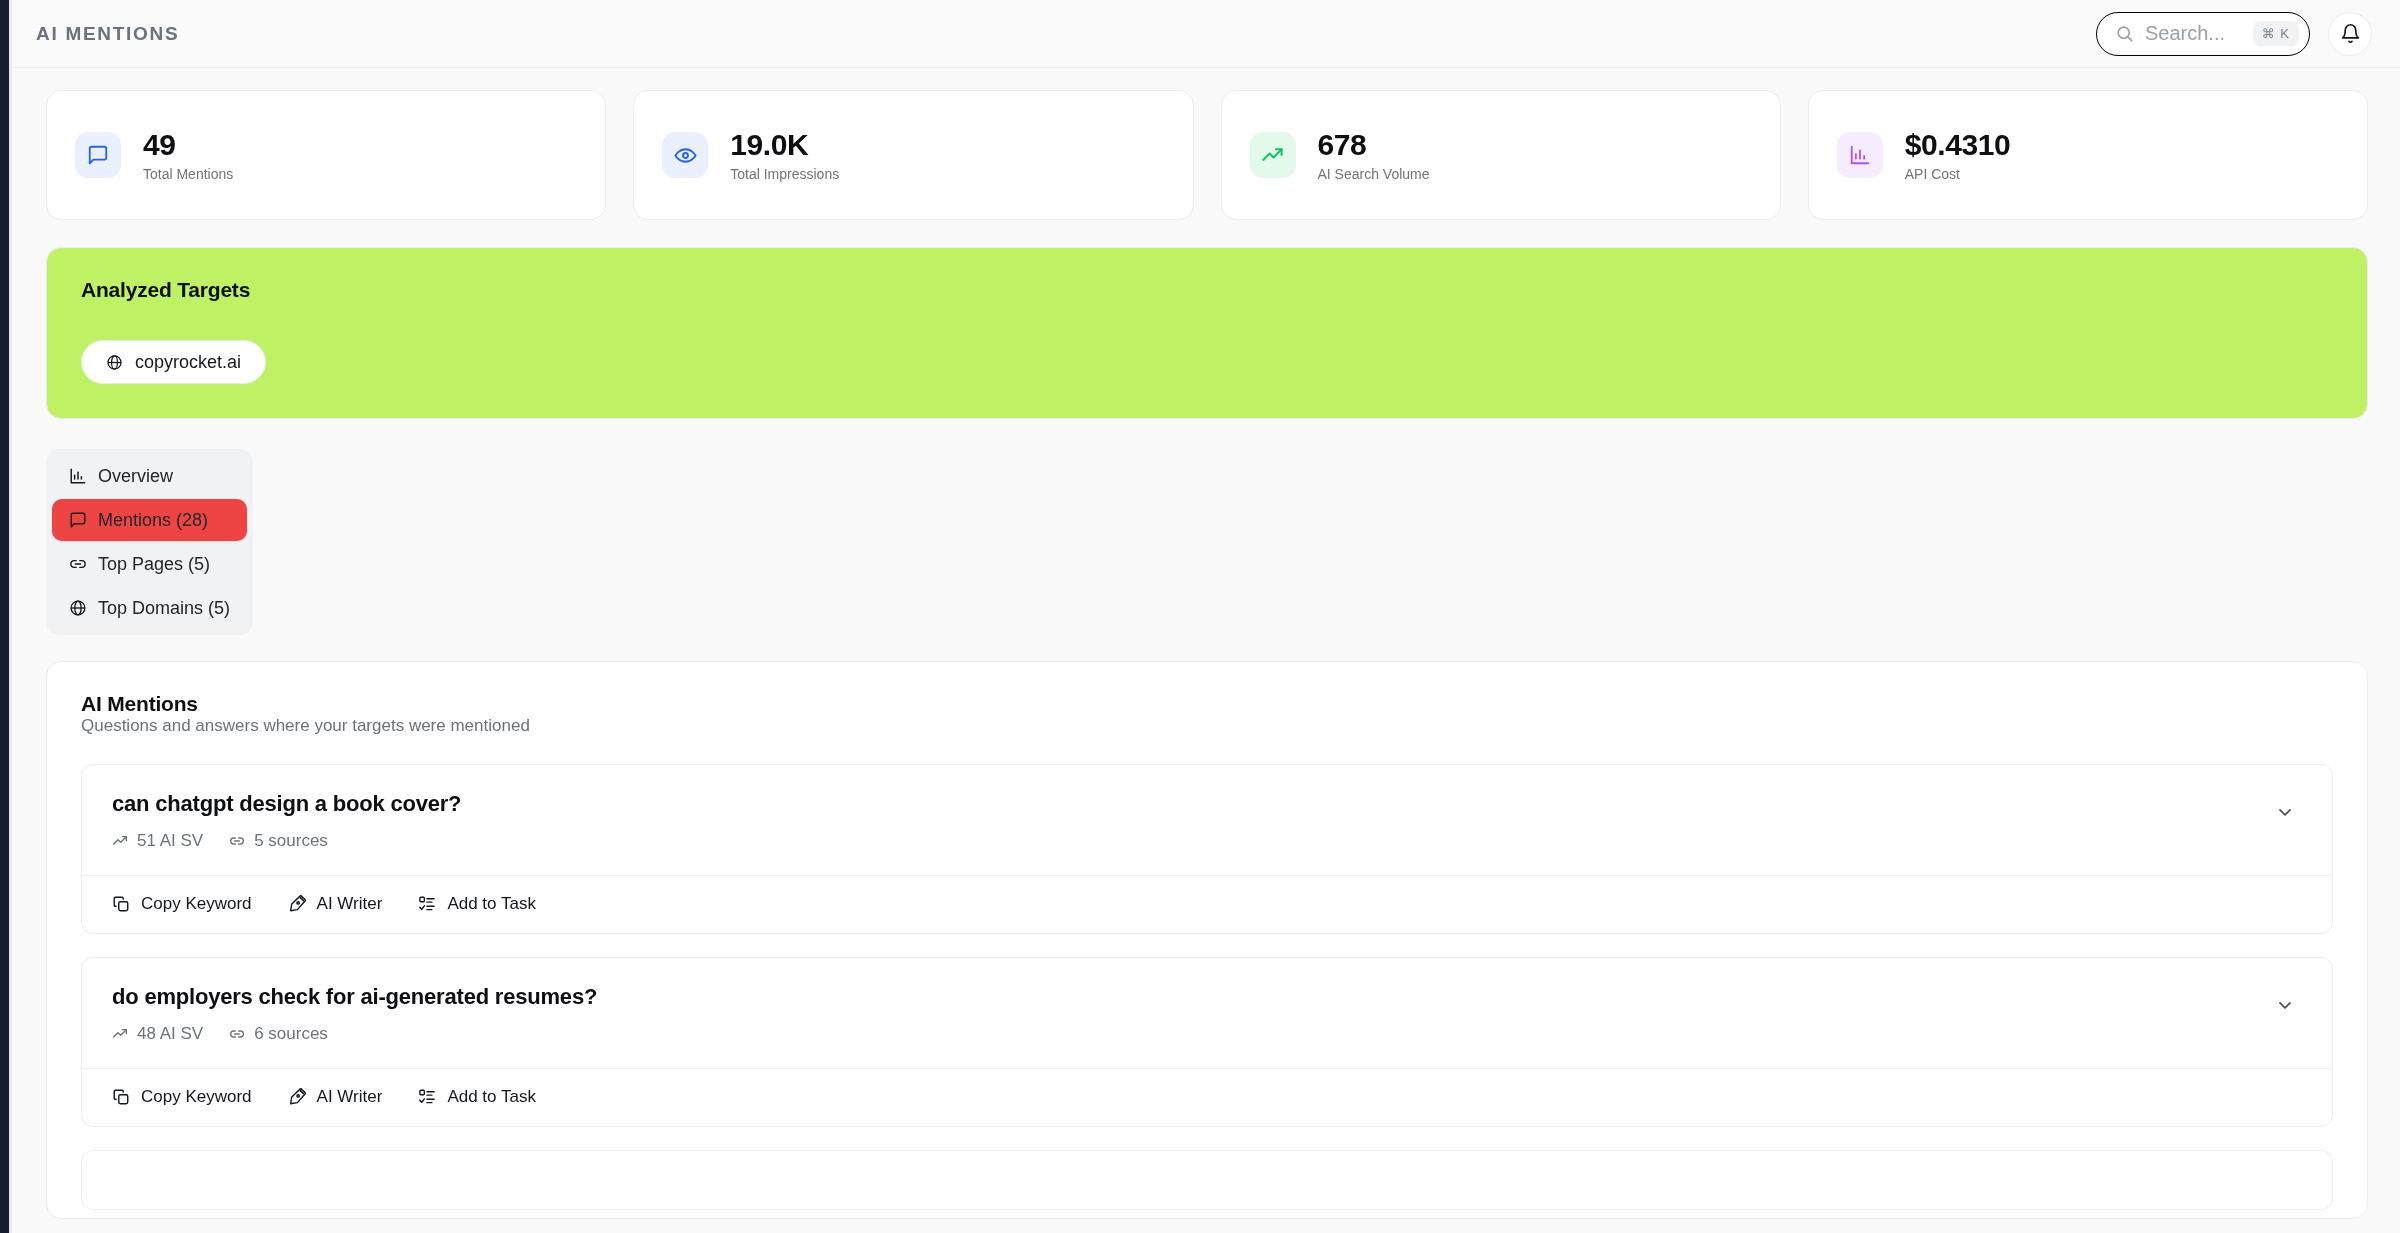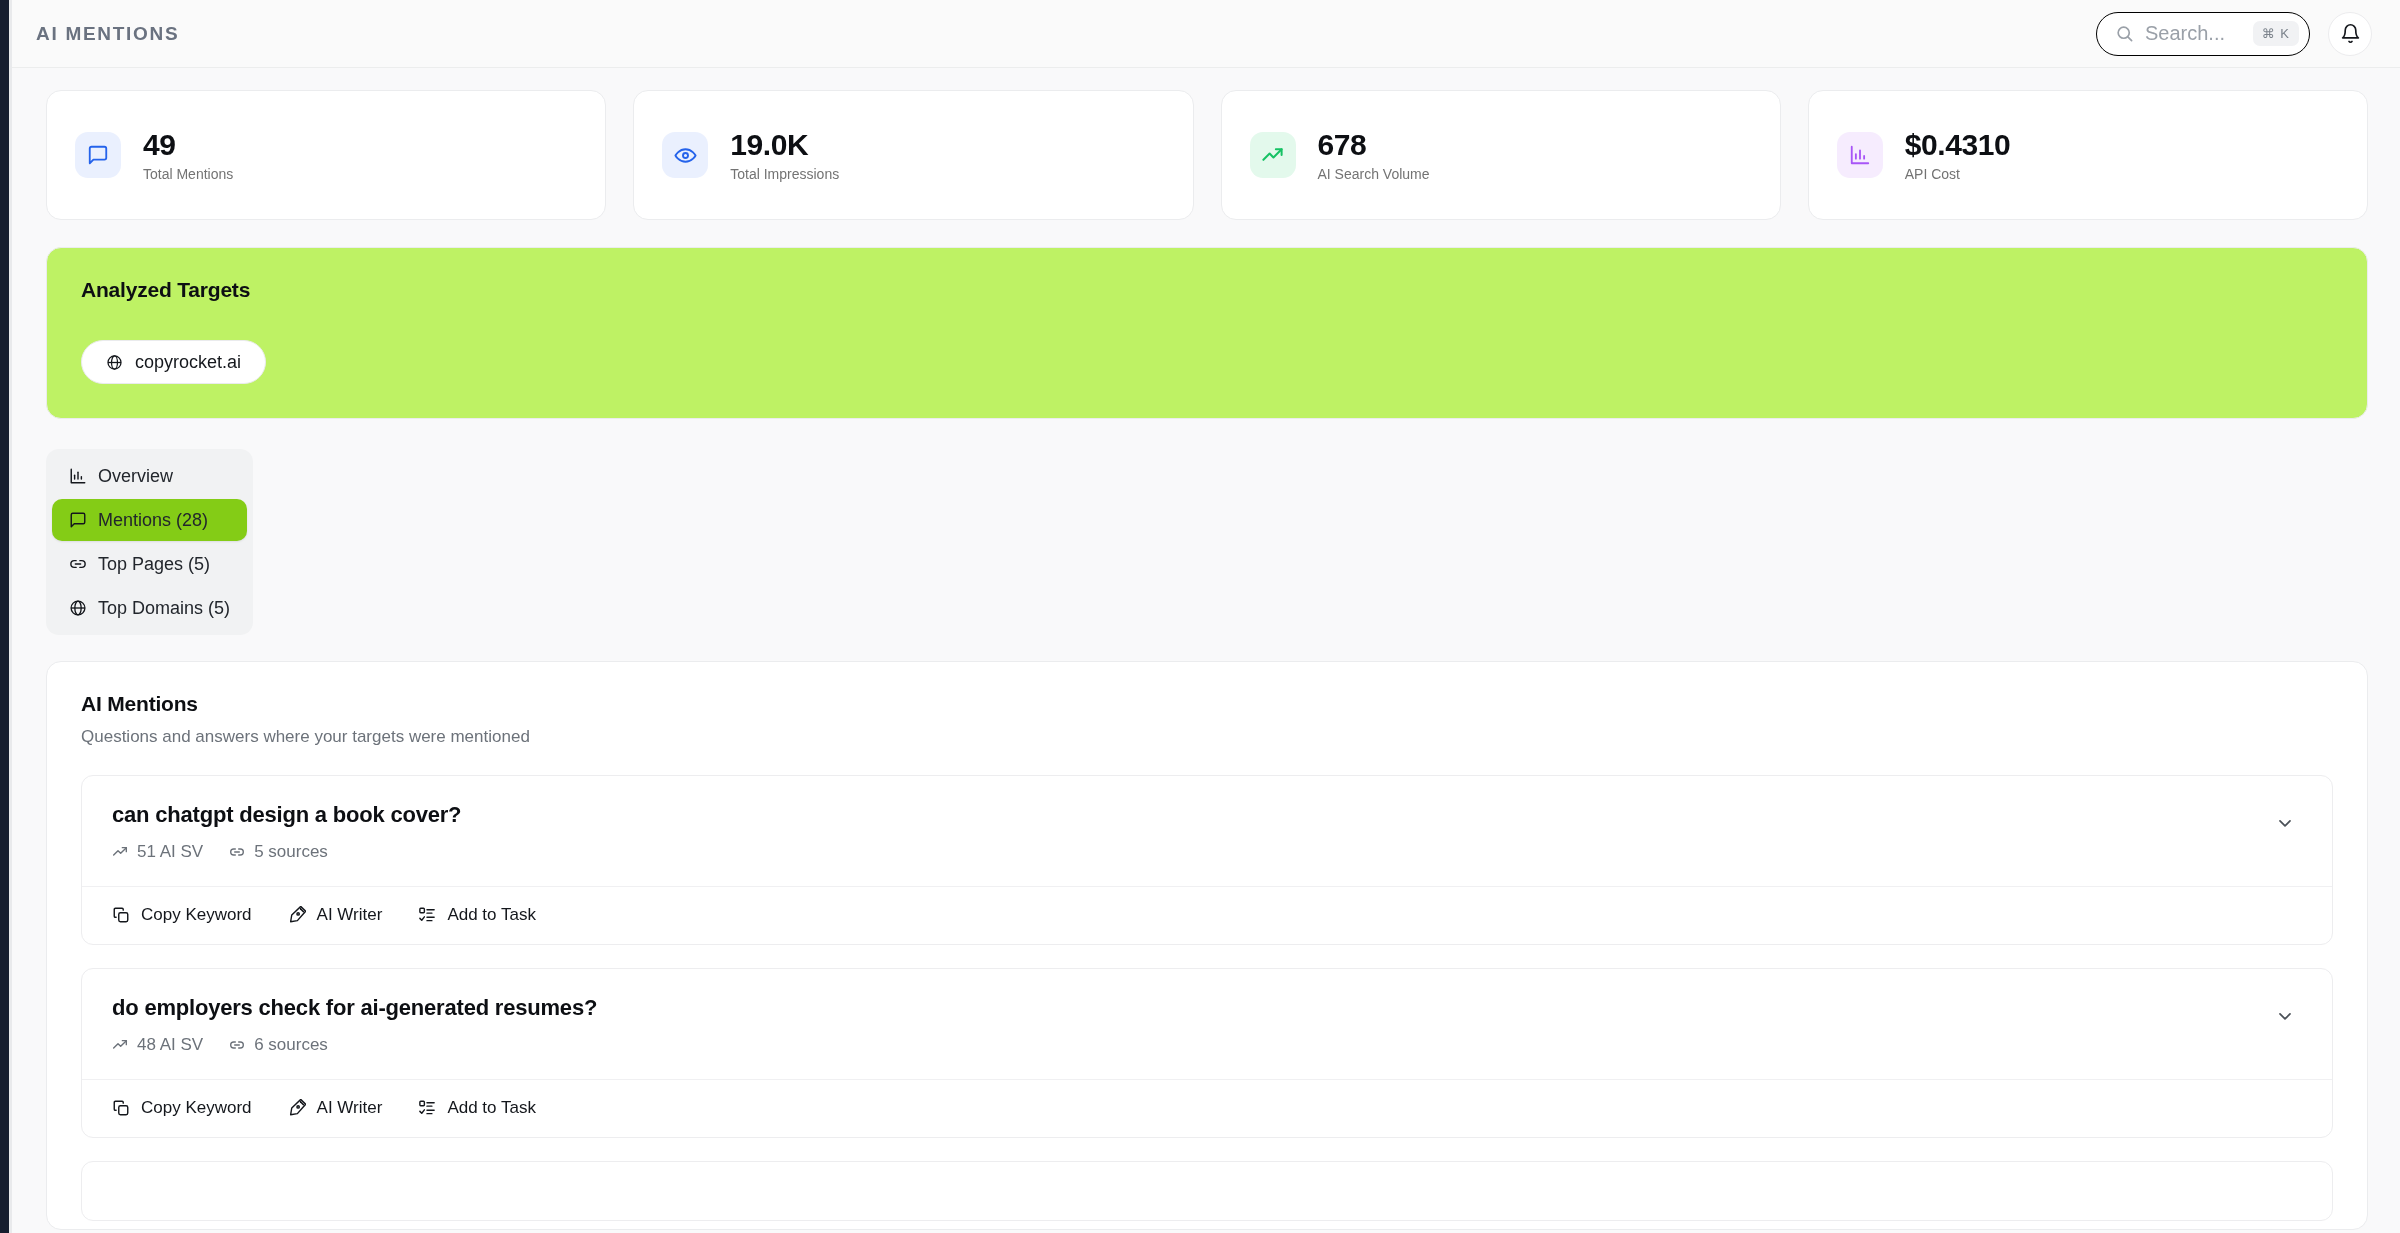--- a/index.html
+++ b/index.html
@@ -184,36 +184,35 @@
     align-items: center;
     gap: 11px;
     height: 42px;
     padding: 0 17px;
     border-radius: 10px;
     font-size: 18px;
     color: #22262c;
     white-space: nowrap;
   }
   .tab.active {
-    background: #84cc16;
+    background: #ef4444;
     box-shadow: 0 1px 2px rgba(16,24,40,.09);
   }
 
   
   .mentions-panel {
     background: #fff;
     border: 1px solid #ebecee;
     border-radius: 15px;
     margin-top: 26px;
     padding: 30px 34px 0;
   }
   .mentions-sub {
     font-size: 17px;
     color: #6c727a;
-    margin-top: 11px;
   }
   .mention-list {
     margin-top: 28px;
     display: flex;
     flex-direction: column;
     gap: 23px;
     padding-bottom: 8px;
   }
   .mention-card {
     border: 1px solid #ededef;

